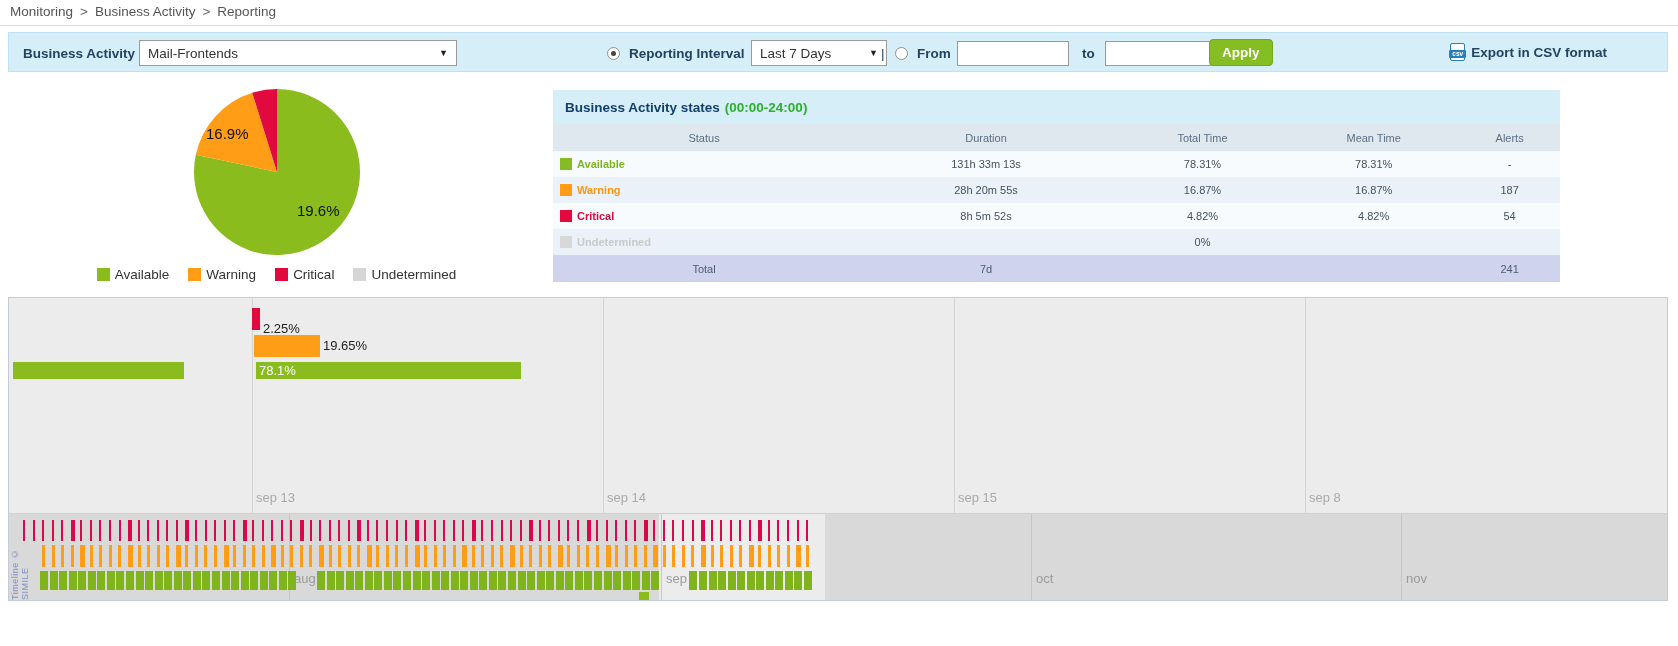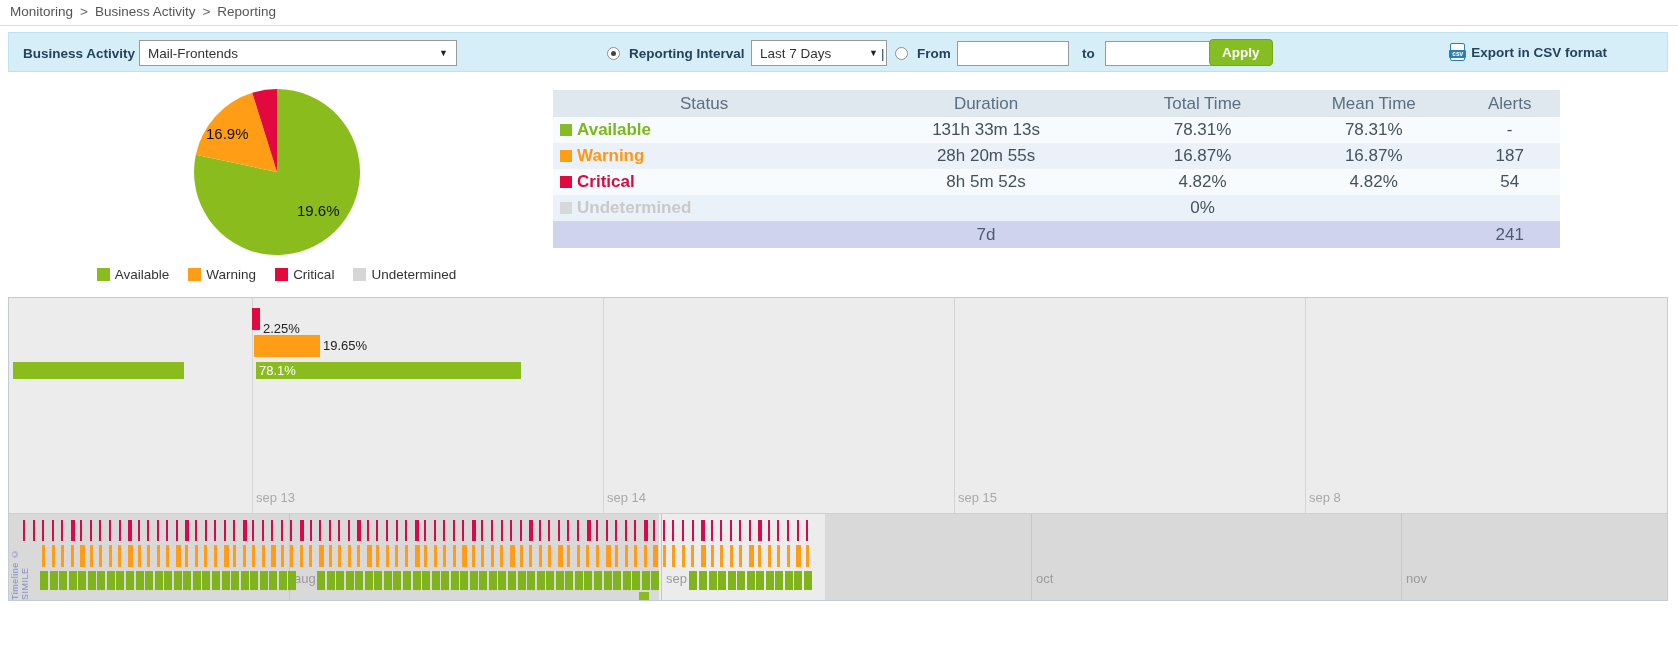--- a/index.html
+++ b/index.html
@@ -72,21 +72,21 @@
   .legend-item{display:flex;align-items:center;gap:5px;}
   .legend-swatch{width:13px;height:13px;display:inline-block;}
   
   .states-table{position:absolute;left:553px;top:10px;width:1007px;}
   .tbl-title{
     height:34px;background:#d5eef8;display:flex;align-items:center;gap:5px;
     padding-left:12px;box-sizing:border-box;font-size:13.5px;font-weight:bold;
   }
   .tbl-title .t1{color:#12406a;}
   .tbl-title .t2{color:#2eb02c;}
-  .trow{display:flex;align-items:center;font-size:17px;justify-content:flex-end;}
+  .trow{display:flex;align-items:center;font-size:11px;}
   .tbl-header{height:27px;background:#dfe7ef;color:#5c6f82;}
   .trow .cell{text-align:center;box-sizing:border-box;}
   .c-status{width:30%;}
   .c-duration{width:26%;}
   .c-total{width:17%;}
   .c-mean{width:17%;}
   .c-alerts{width:10%;}
   .data-row{height:26px;color:#44515e;}
   .data-row:nth-child(odd){background:#f7fbfe;}
   .data-row:nth-child(even){background:#ebf1f8;}
@@ -171,20 +171,24 @@
           <span>Critical</span>
         </span>
         <span class="legend-item">
           <span class="legend-swatch" style="background: rgb(214, 214, 214);"></span>
           <span>Undetermined</span>
         </span>
       </div>
   </div>
 
   <div class="states-table">
+    <div class="tbl-title">
+      <span class="t1">Business Activity states</span>
+      <span class="t2">(00:00-24:00)</span>
+    </div>
     <div class="trow tbl-header" id="tbl-header">
         <span class="cell c-status">Status</span>
         <span class="cell c-duration">Duration</span>
         <span class="cell c-total">Total Time</span>
         <span class="cell c-mean">Mean Time</span>
         <span class="cell c-alerts">Alerts</span>
       </div>
     <div id="tbl-rows">
         <div class="trow data-row">
           <span class="cell c-status status-cell">
@@ -221,20 +225,21 @@
             <span class="status-square" style="background: rgb(216, 216, 216);"></span>
             <span style="color: rgb(201, 201, 201);">Undetermined</span>
           </span>
           <span class="cell c-duration"></span>
           <span class="cell c-total">0%</span>
           <span class="cell c-mean"></span>
           <span class="cell c-alerts"></span>
         </div>
       </div>
     <div class="trow tbl-total">
+      <span class="cell c-status">Total</span>
       <span class="cell c-duration">7d</span>
       <span class="cell c-total"></span>
       <span class="cell c-mean"></span>
       <span class="cell c-alerts">241</span>
     </div>
   </div>
 </div>
 
 <div class="timeline-panel">
   <div class="tl-main" id="tl-main">

